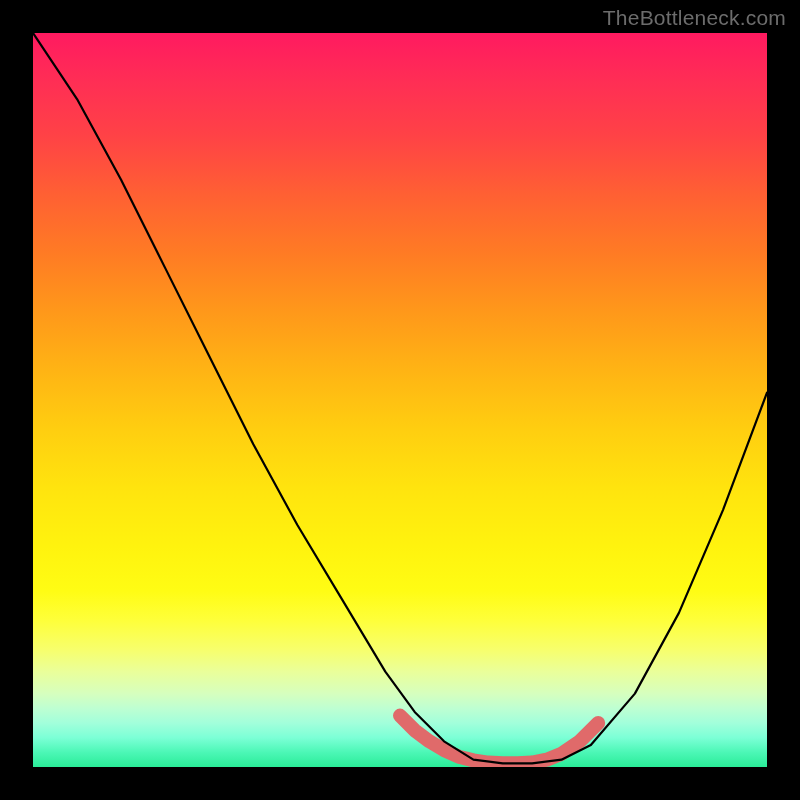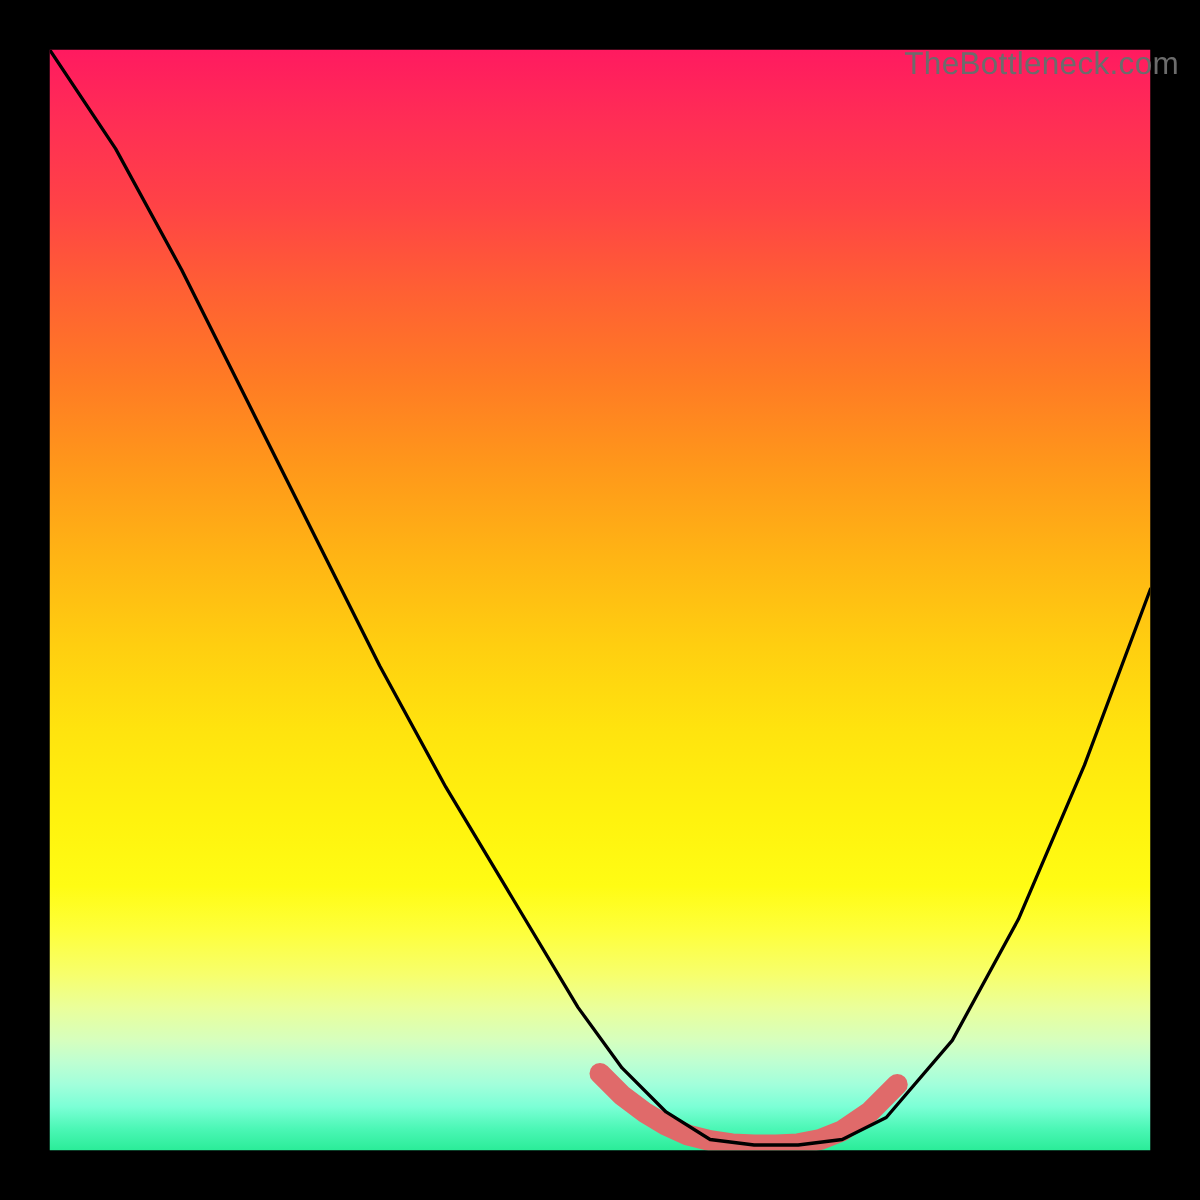--- a/index.html
+++ b/index.html
@@ -65,21 +65,20 @@
     height: 100%;
   }
   .watermark {
     position: absolute;
     top: 6px;
     right: 14px;
     color: #6c6c6c;
     font-size: 21px;
     font-weight: 400;
     letter-spacing: 0.2px;
-    margin-top: 25px;
   }
 </style>
 </head>
 <body>
 
 <div class="frame">
 
   <div class="plot-area">
     <div class="gradient-bg"></div>
     <svg class="svg-layer" viewBox="0 0 734 734" preserveAspectRatio="none">

